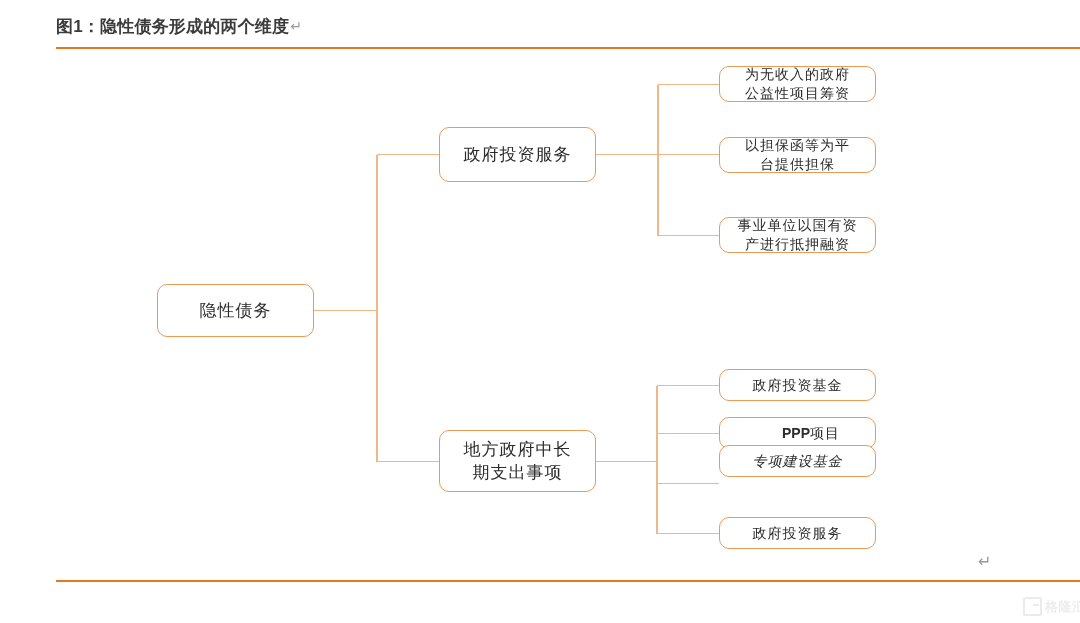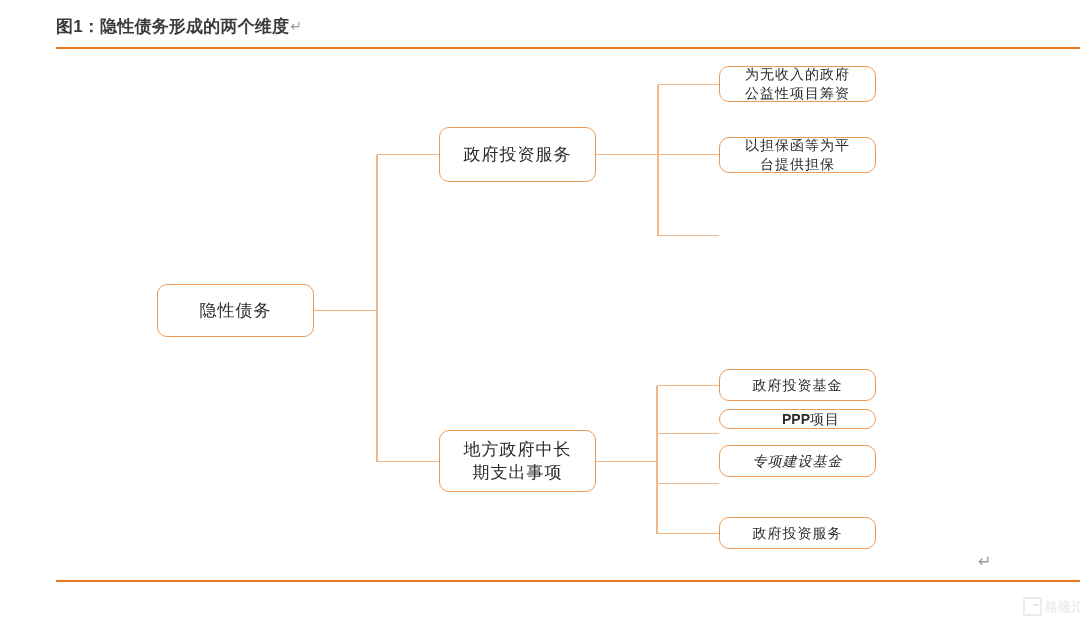--- a/index.html
+++ b/index.html
@@ -150,21 +150,21 @@
   .node-branch.b2 { left: 411px; top: 381px; height: 62px; }
   .node-leaf {
     left: 691px;
     width: 157px;
     font-size: 14px;
   }
   .node-leaf.l1 { top: 17px;  height: 36px; }
   .node-leaf.l2 { top: 88px;  height: 36px; }
   .node-leaf.l3 { top: 168px; height: 36px; }
   .node-leaf.l4 { top: 320px; height: 32px; }
-  .node-leaf.l5 { top: 360px; height: 20px; padding-left: 27px; }
+  .node-leaf.l5 { top: 368px; height: 32px; padding-left: 27px; }
   .node-leaf.l6 { top: 396px; height: 32px; font-style: italic; }
   .node-leaf.l7 { top: 468px; height: 32px; text-align: center; }
   .leaf-label { padding: 0 4px; }
   .ppp-latin {
     font-family: "Liberation Sans", sans-serif;
     font-weight: bold;
     letter-spacing: 0;
   }
 </style>
 </head>
@@ -228,20 +228,26 @@
       </div>
     </div>
 
     <div class="node node-leaf l2">
       <div class="leaf-label">
         <div>以担保函等为平</div>
         <div>台提供担保</div>
       </div>
     </div>
 
+    <div class="node node-leaf l3">
+      <div class="leaf-label">
+        <div>事业单位以国有资</div>
+        <div>产进行抵押融资</div>
+      </div>
+    </div>
 
     <div class="node node-leaf l4">
       <span>政府投资基金</span>
     </div>
 
     <div class="node node-leaf l5">
       <span class="ppp-latin">PPP</span>
         <span>项目</span>
     </div>
 

